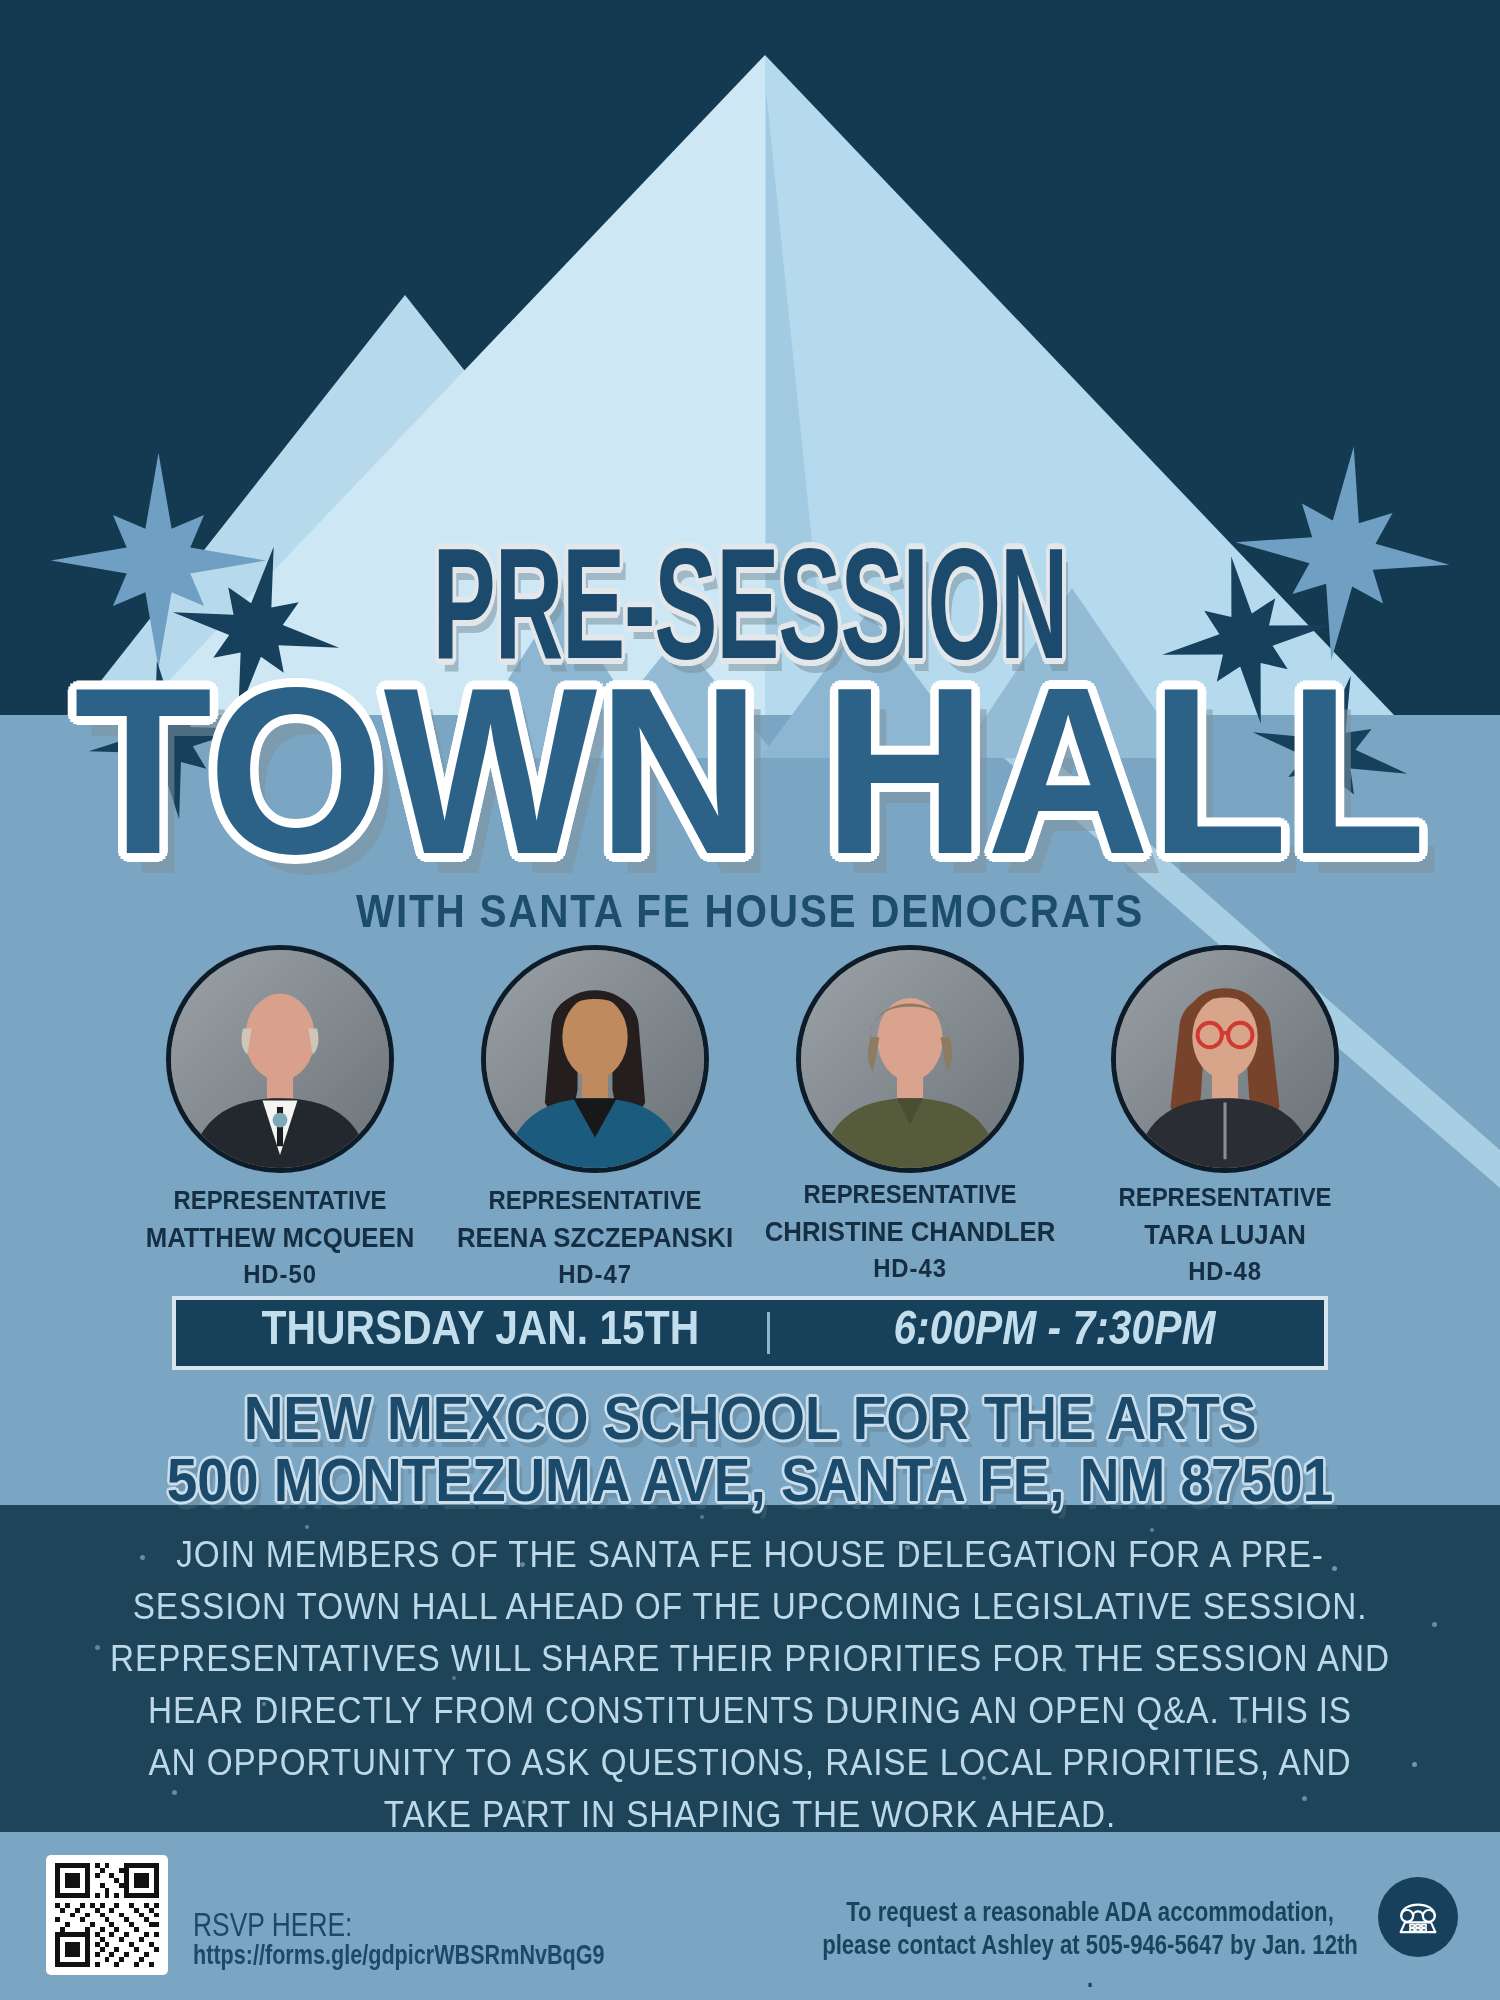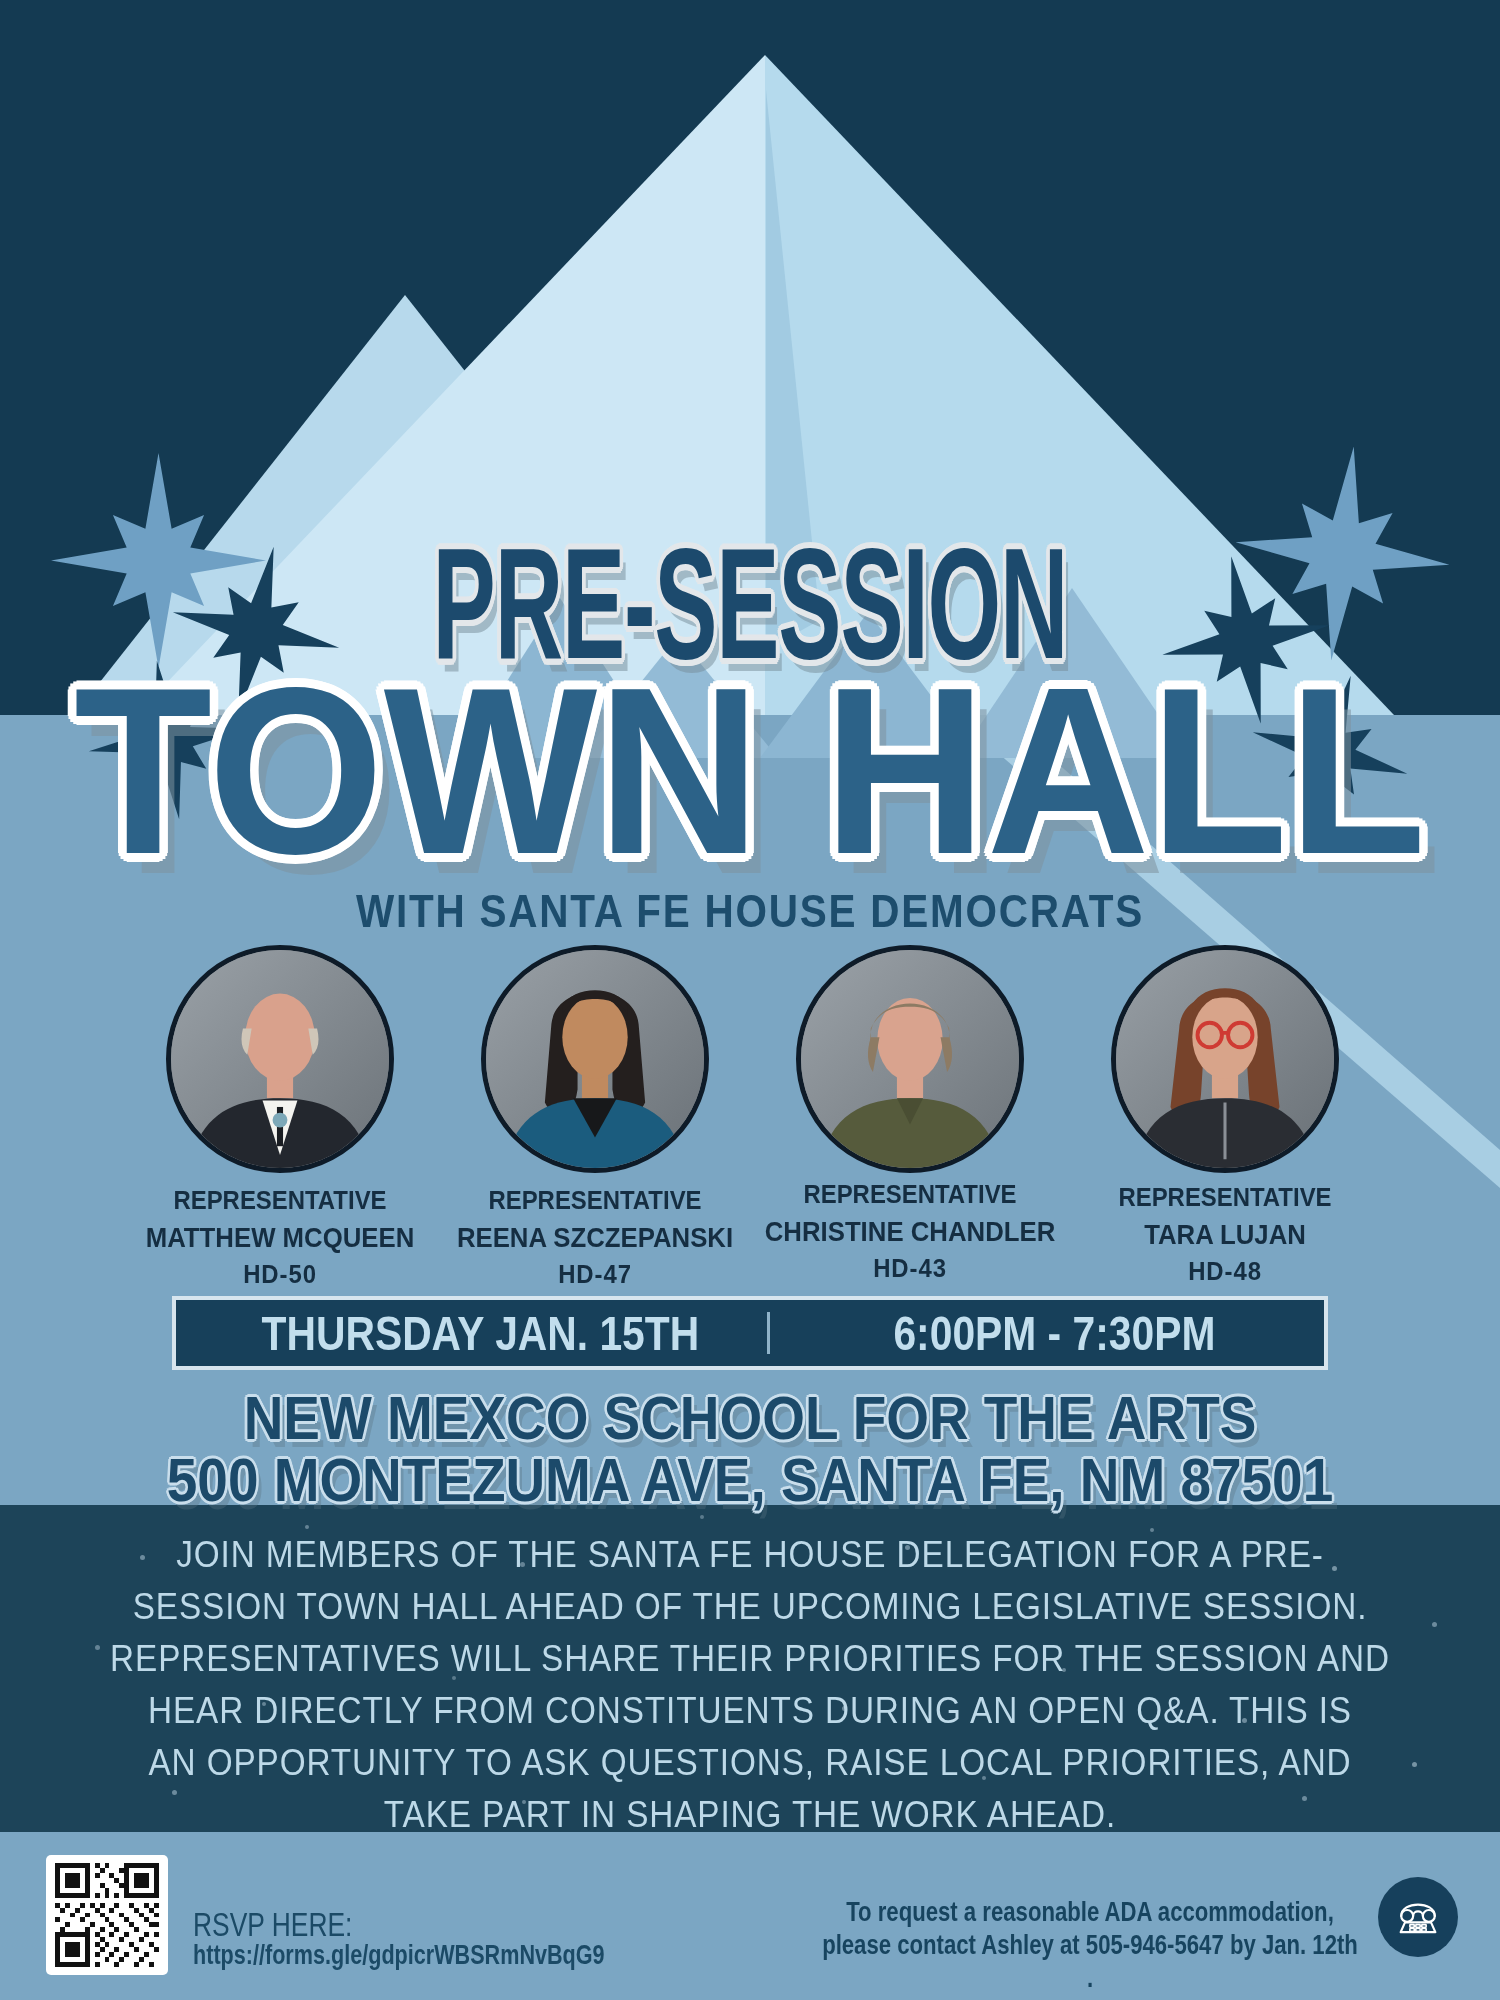--- a/index.html
+++ b/index.html
@@ -43,23 +43,23 @@
   .rep-photo{position:absolute;top:945px;width:218px;height:218px;border-radius:50%;
     border:5px solid #0e1b28;overflow:hidden;background:#7e858b;}
   .rep-col{position:absolute;top:1182px;width:320px;text-align:center;color:#152e42;
     font-weight:bold;transform:scaleX(.92);transform-origin:50% 50%;}
   .rep-col .t1{font-size:26px;line-height:37px;}
   .rep-col .t2{font-size:28px;line-height:37px;}
   .rep-col .t3{font-size:26px;line-height:37px;letter-spacing:1px;}
   
   .datebar{position:absolute;left:172px;top:1296px;width:1156px;height:74px;
     background:#17405a;border:4px solid #d7e5ee;box-sizing:border-box;display:flex;}
-  .datebar .cell{flex:0 0 53%;display:flex;align-items:center;justify-content:center;
+  .datebar .cell{flex:0 0 53%;display:flex;justify-content:center;
     color:#c2deed;font-size:48px;font-weight:bold;}
-  .datebar .cell.right{flex:0 0 47%;}
+  .datebar .cell.right{flex:0 0 47%;font-style:italic;}
   .datebar .cell span{transform:scaleX(.85);transform-origin:50% 50%;white-space:nowrap;}
   .datebar .divider{position:absolute;left:51.5%;top:12px;width:3px;height:42px;background:#8fb3c9;}
   
   .venue-line{position:absolute;left:0;width:1500px;text-align:center;font-weight:bold;
     font-size:61px;line-height:1;color:#1c4a6a;transform:scaleX(.9);transform-origin:50% 50%;
     text-shadow:3px 0 0 #c9deec,2.1px 2.1px 0 #c9deec,0 3px 0 #c9deec,-2.1px 2.1px 0 #c9deec,
     -3px 0 0 #c9deec,-2.1px -2.1px 0 #c9deec,0 -3px 0 #c9deec,2.1px -2.1px 0 #c9deec,
     6px 8px 0 rgba(90,115,130,.35);}
   
   .para-line{position:absolute;left:0;width:1500px;text-align:center;color:#bdd9e8;

